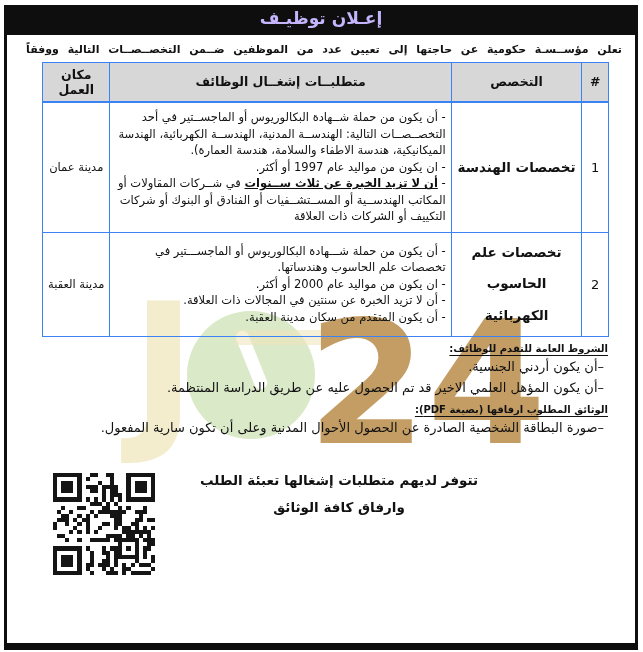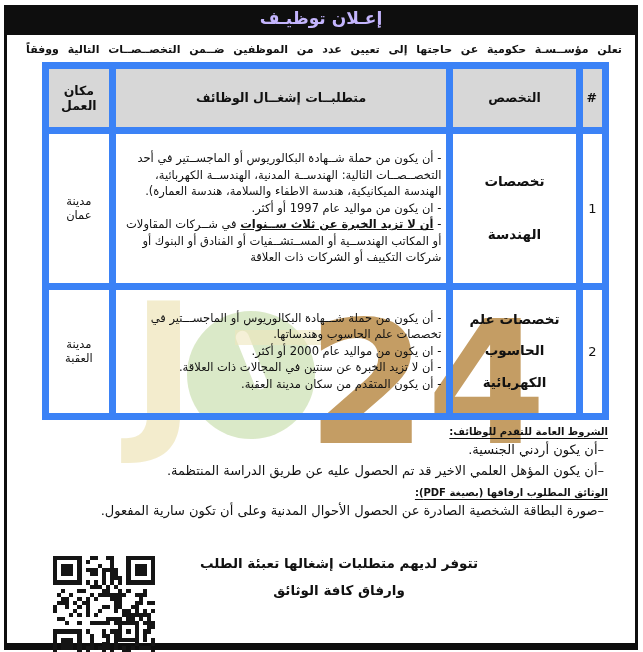--- a/index.html
+++ b/index.html
@@ -14,21 +14,21 @@
   .wm-o{left:180px;top:303px;width:128px;height:128px;border-radius:50%;background:#a9cb7d;opacity:.42;}
   .wm-hand{position:absolute;left:58px;top:18px;width:13px;height:62px;background:#ffffff;border-radius:7px;transform:rotate(-22deg);}
   .wm-24{left:300px;top:275px;font-size:172px;font-weight:bold;color:#a16207;opacity:.62;font-family:"DejaVu Sans",sans-serif;}
   .wm-chip{left:228px;top:322px;width:86px;height:15px;background:#efe6bd;opacity:.6;}
   
   .intro{font-weight:bold;font-size:11px;line-height:1.42;margin:4px 2px 4px 8px;}
   .intro .l1{display:block;text-align:justify;text-align-last:justify;}
   .intro .l2{display:block;text-align:right;}
   
   table.jobs{border-collapse:collapse;margin:2px 15px 0 auto;table-layout:fixed;width:567px;}
-  table.jobs td,table.jobs th{border:7px solid #3b82f6;padding:14px 5px;vertical-align:middle;}
+  table.jobs td,table.jobs th{border:1px solid #3b82f6;padding:4px 5px;vertical-align:middle;}
   table.jobs th{background:#d7d7d7;font-size:12.5px;font-weight:bold;height:23px;border-bottom-width:2px;}
   .col-num{width:26px;} .col-spec{width:128px;} .col-req{width:334px;} .col-loc{width:66px;}
   td.num{text-align:center;font-size:13px;}
   td.spec{text-align:center;font-weight:bold;font-size:13.5px;margin-top:24px;}
   tr.r1 td.spec{line-height:3.9;} tr.r2 td.spec{line-height:2.35;}
   td.req{font-size:11.5px;line-height:1.44;text-align:right;padding:4px 7px;}
   td.loc{text-align:center;font-size:11.5px;}
   tr.r1 td{height:121px;} tr.r2 td{height:91px;}
   .em{font-weight:bold;text-decoration:underline;}
   

